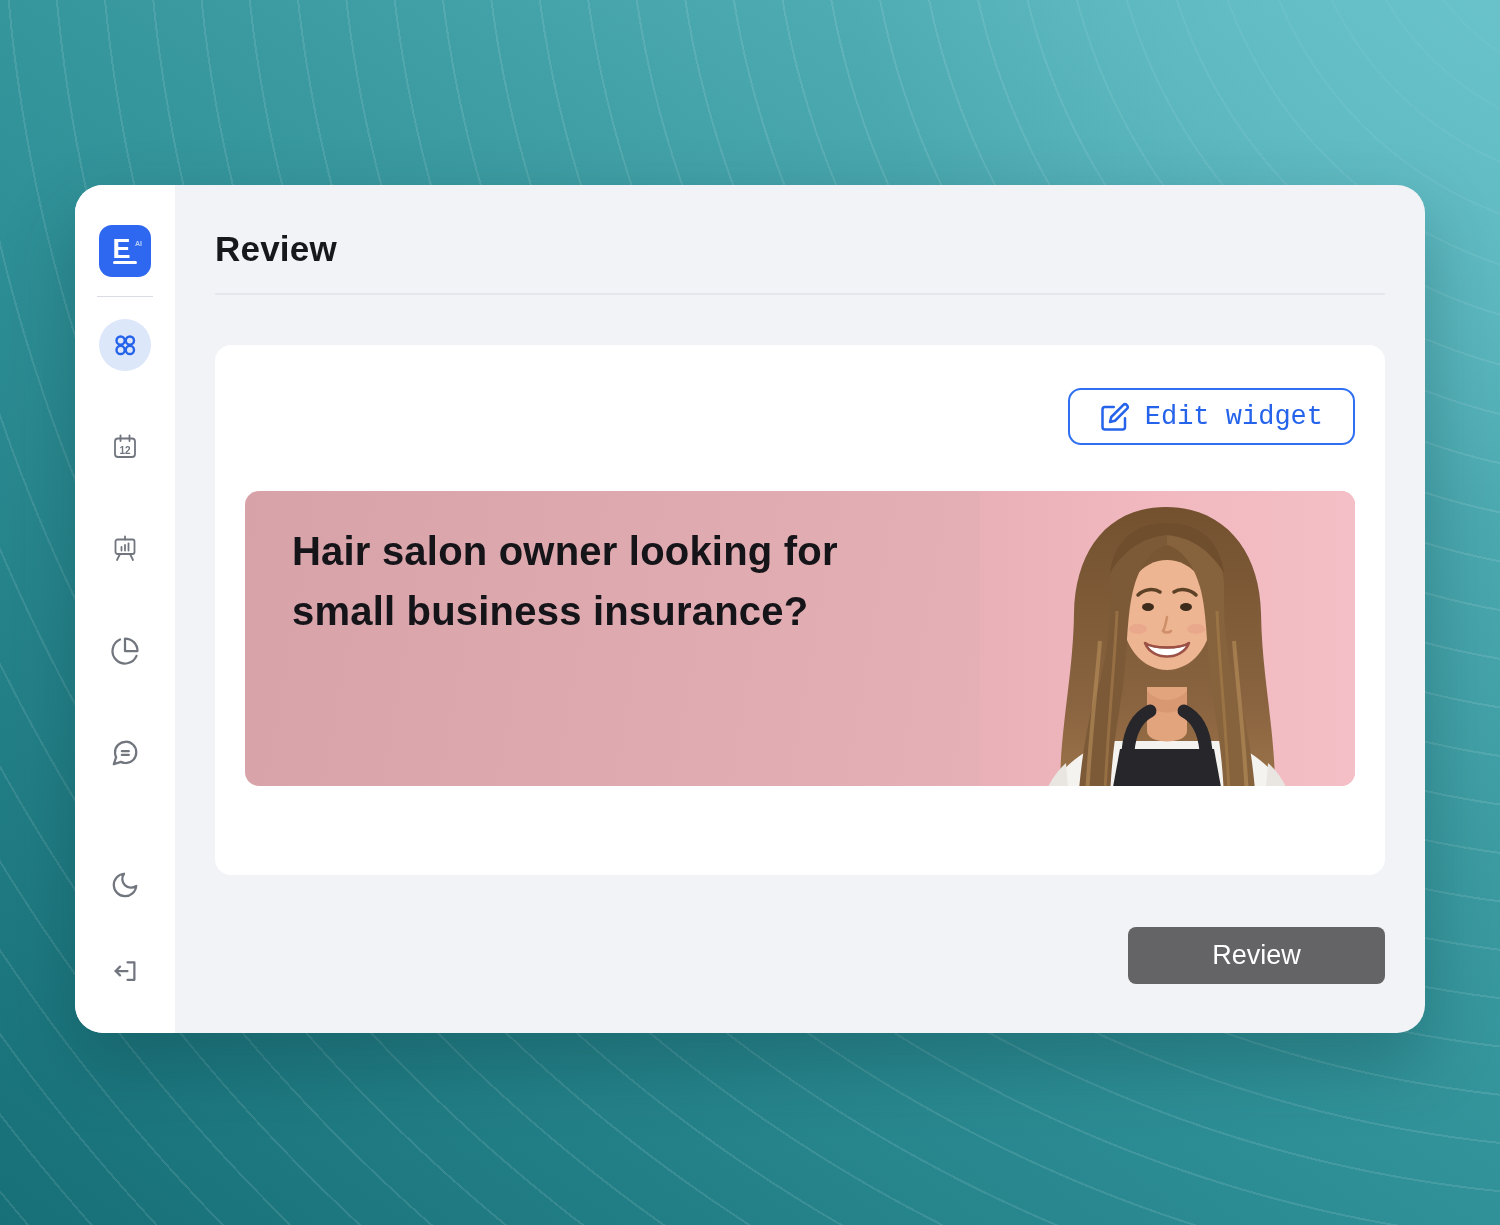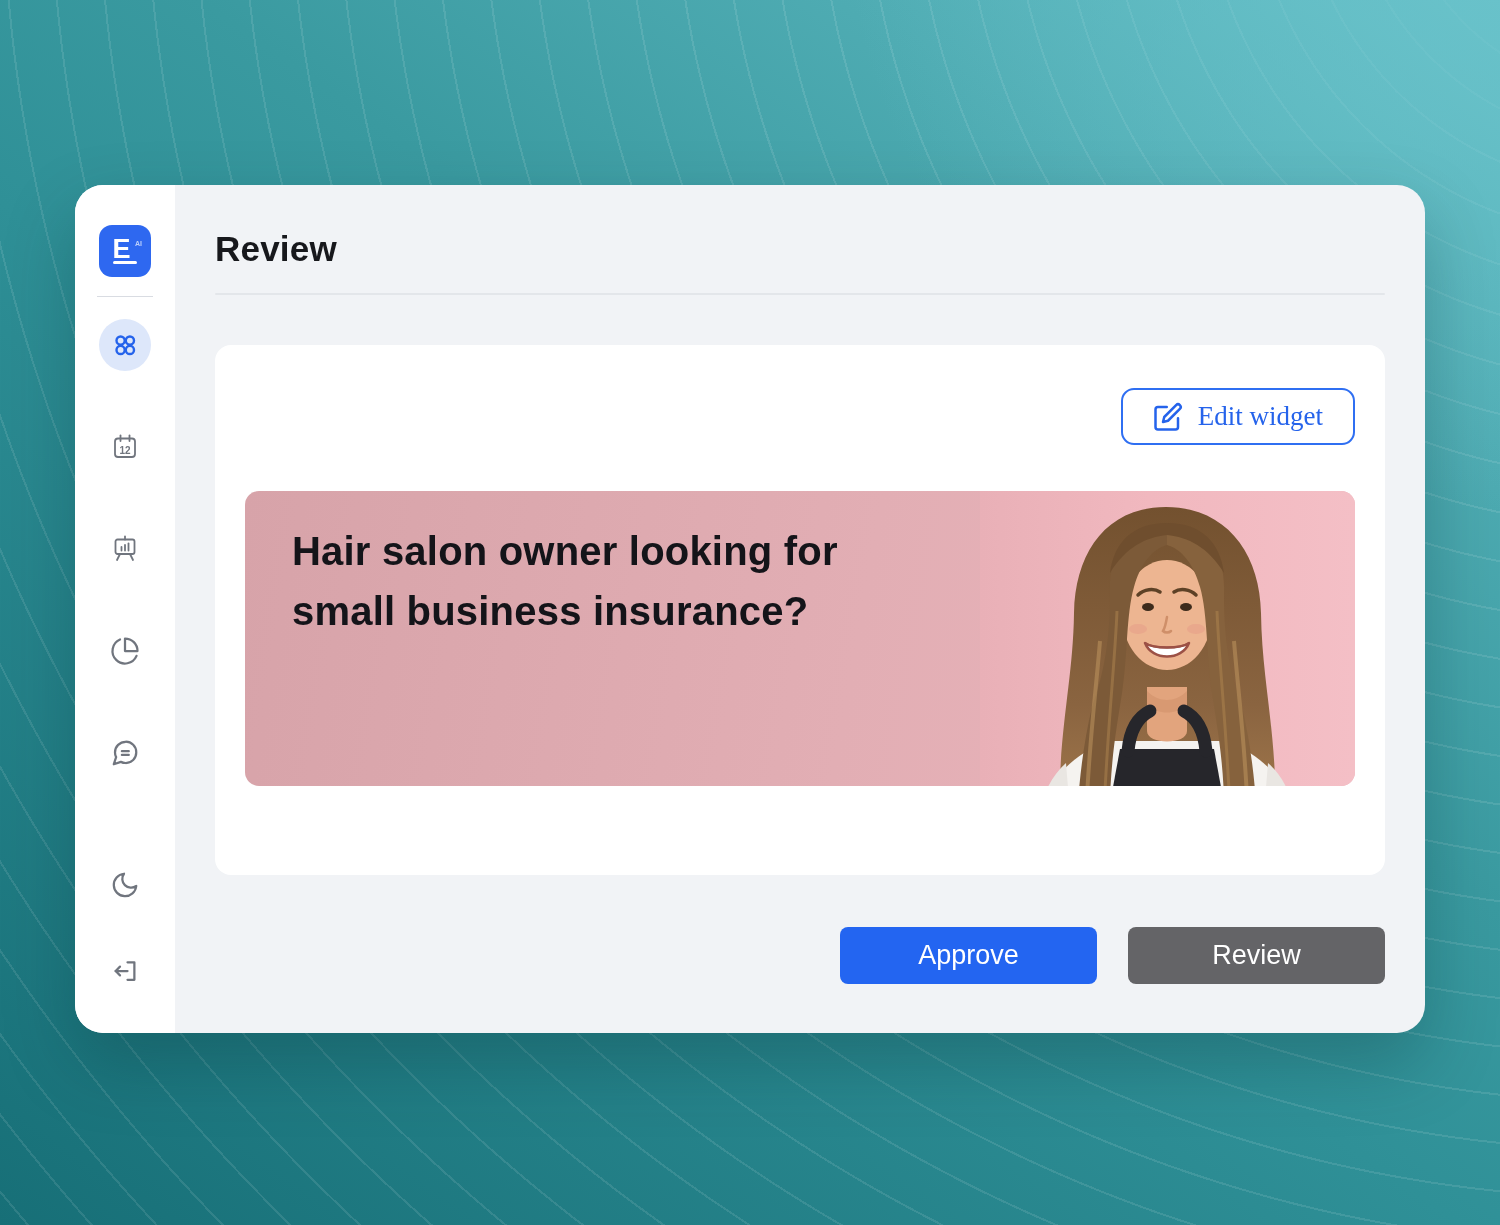--- a/index.html
+++ b/index.html
@@ -49,21 +49,21 @@
   .header-divider { margin-top:24px; height:2px; background:#e3e6ea; border-radius:1px; }
 
   .widget-card {
     margin-top:50px; height:530px; background:#ffffff; border-radius:16px;
     padding:43px 30px 0; position:relative;
   }
   .edit-row { display:flex; justify-content:flex-end; }
   .edit-btn {
     height:57px; display:flex; align-items:center; gap:15px;
     padding:0 30px; background:#fff; border:2.5px solid #2f6ff2; border-radius:13px;
-    color:#2563eb; font-size:27px; font-weight:500; font-family:Liberation Serif, serif; cursor:pointer;
+    color:#2563eb; font-size:27px; font-weight:500; font-family:Liberation Mono, monospace; cursor:pointer;
   }
 
   .banner {
     margin-top:46px; height:295px; border-radius:14px; overflow:hidden; position:relative;
     background:linear-gradient(100deg, #d7a3a9 0%, #e2aeb4 55%, #ecb5bc 100%);
   }
   .banner-headline {
     position:absolute; left:47px; top:30px; width:565px;
     font-size:40px; line-height:60px; font-weight:700; color:#141419; letter-spacing:.2px;
   }
@@ -219,17 +219,16 @@
           <ellipse cx="158" cy="138" rx="9" ry="5" fill="#e28f84" opacity=".35"></ellipse>
           <ellipse cx="216" cy="138" rx="9" ry="5" fill="#e28f84" opacity=".35"></ellipse>
 
           <path d="M165 152 C 172 170 202 170 209 152 C 200 158 174 158 165 152 Z" fill="#ffffff" stroke="#9c5146" stroke-width="2.5" stroke-linejoin="round"></path>
           <path d="M165 152 C 174 158 200 158 209 152" stroke="#9c5146" stroke-width="2" fill="none"></path>
         </svg>
       </div>
     </section>
 
     <div class="action-row">
-      <button class="btn btn-approve">Approve</button>
       <button class="btn btn-reject">Review</button>
     </div>
   </main>
 </div>
 
 </body></html>

